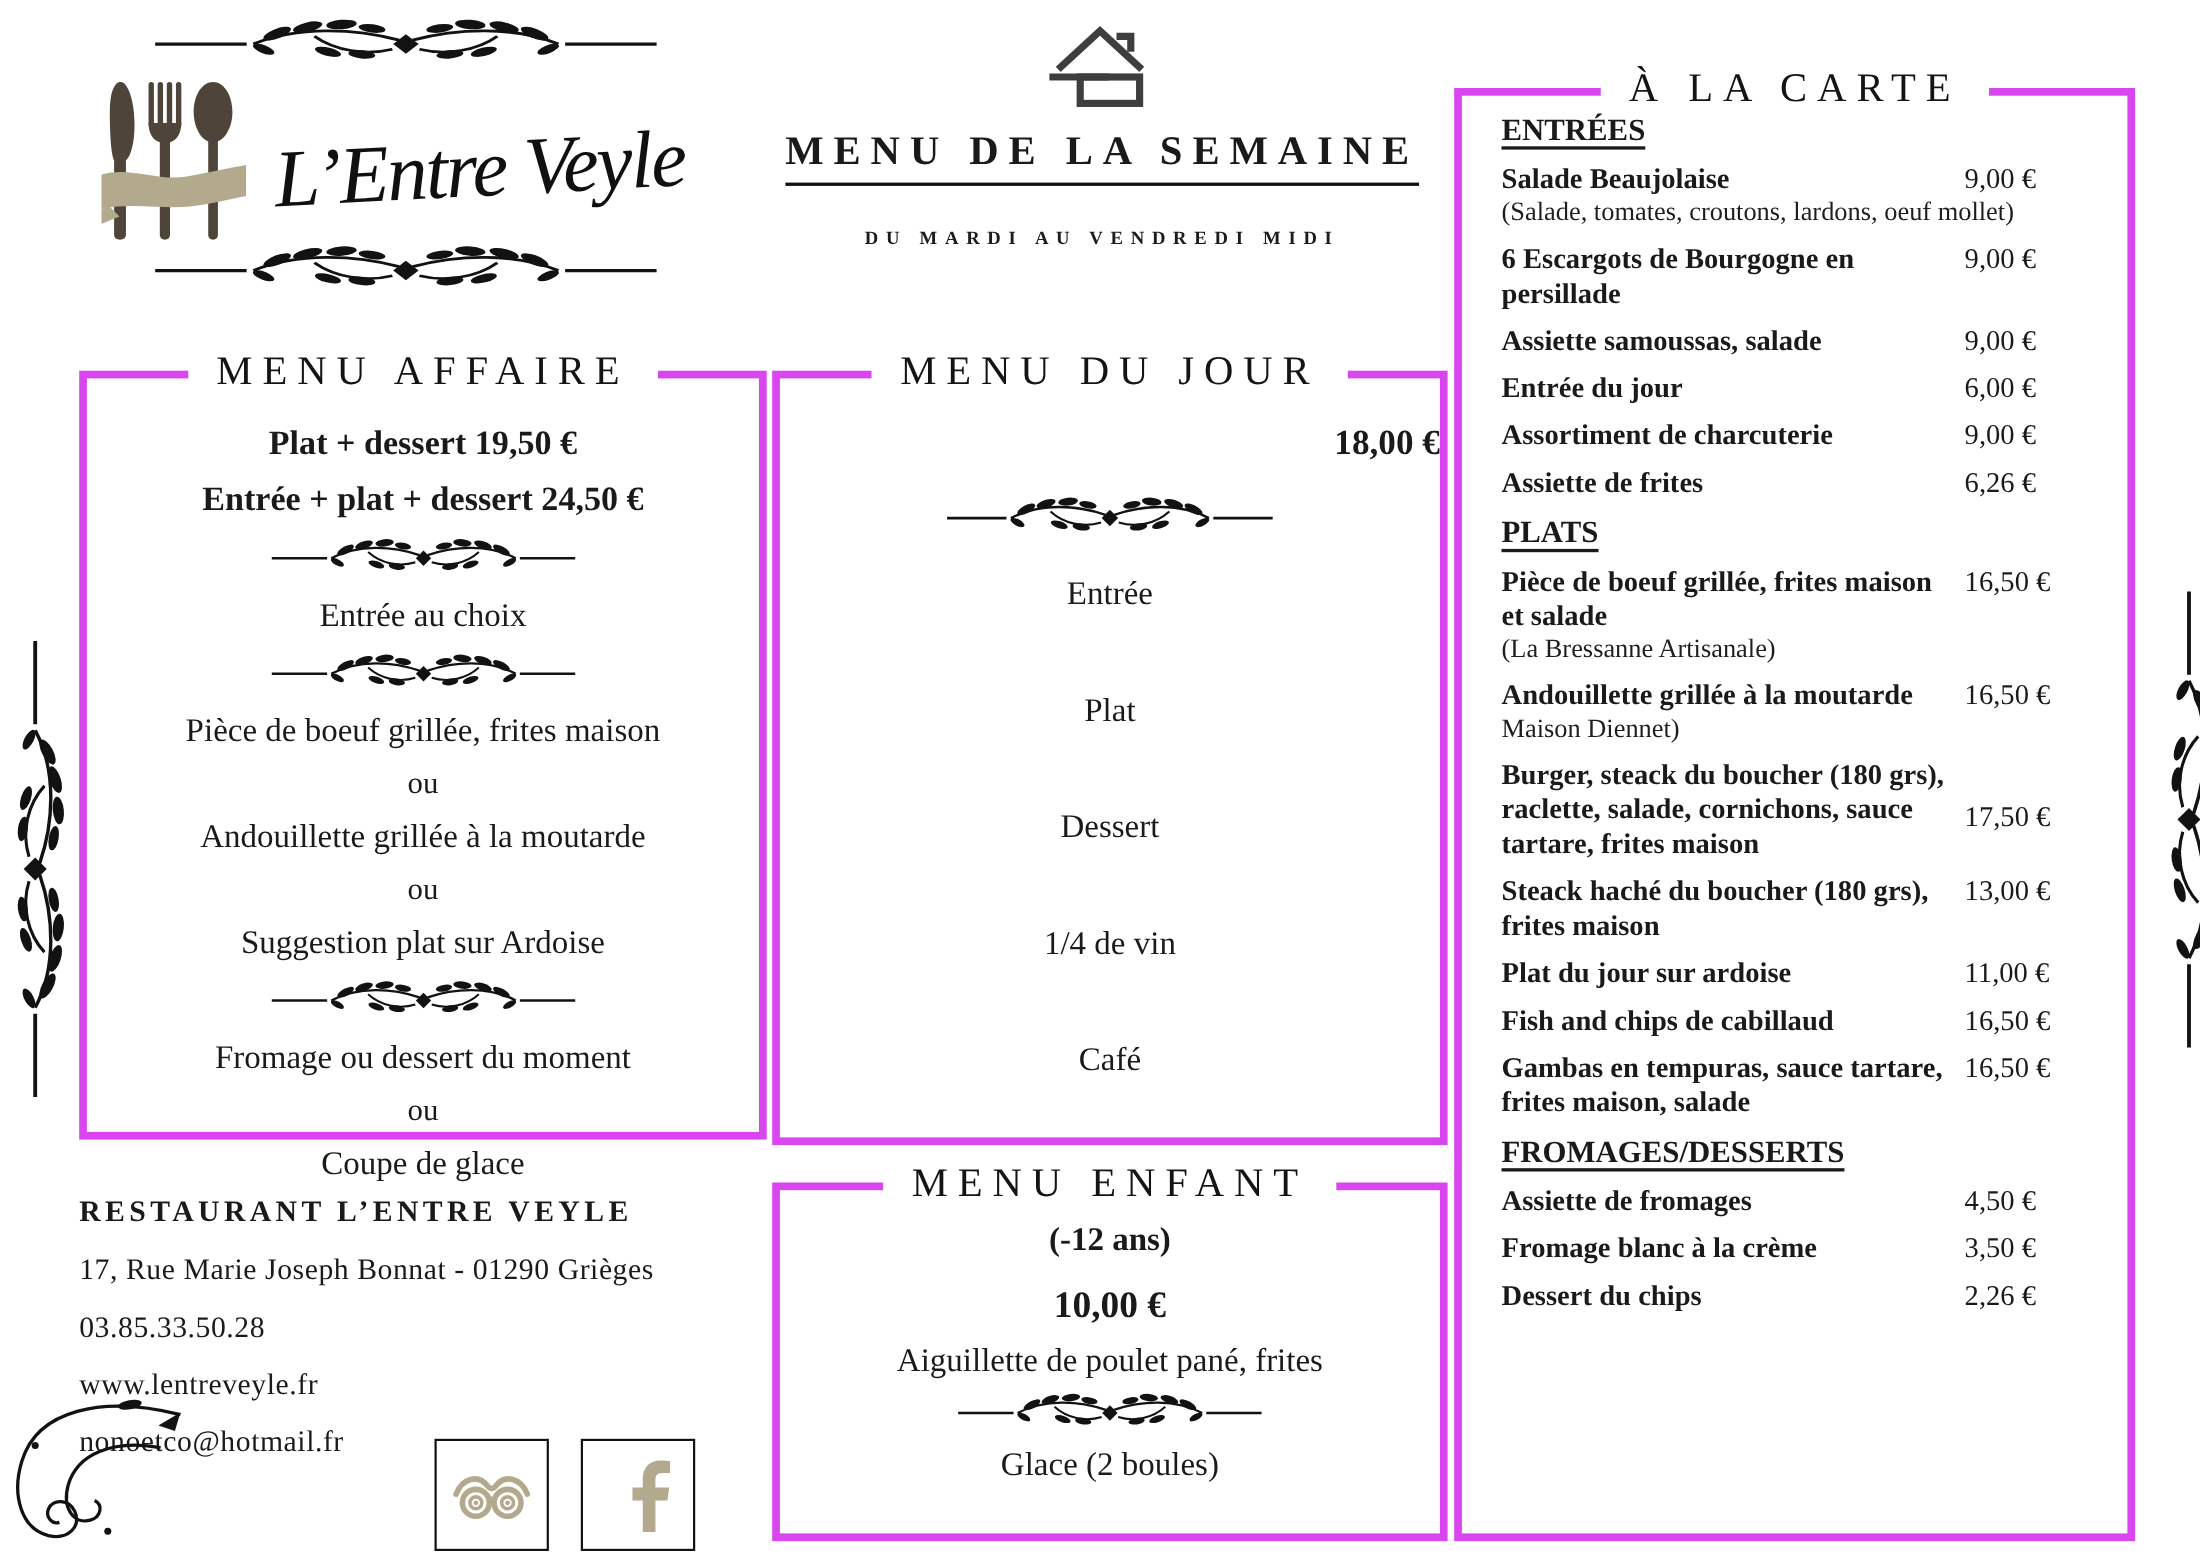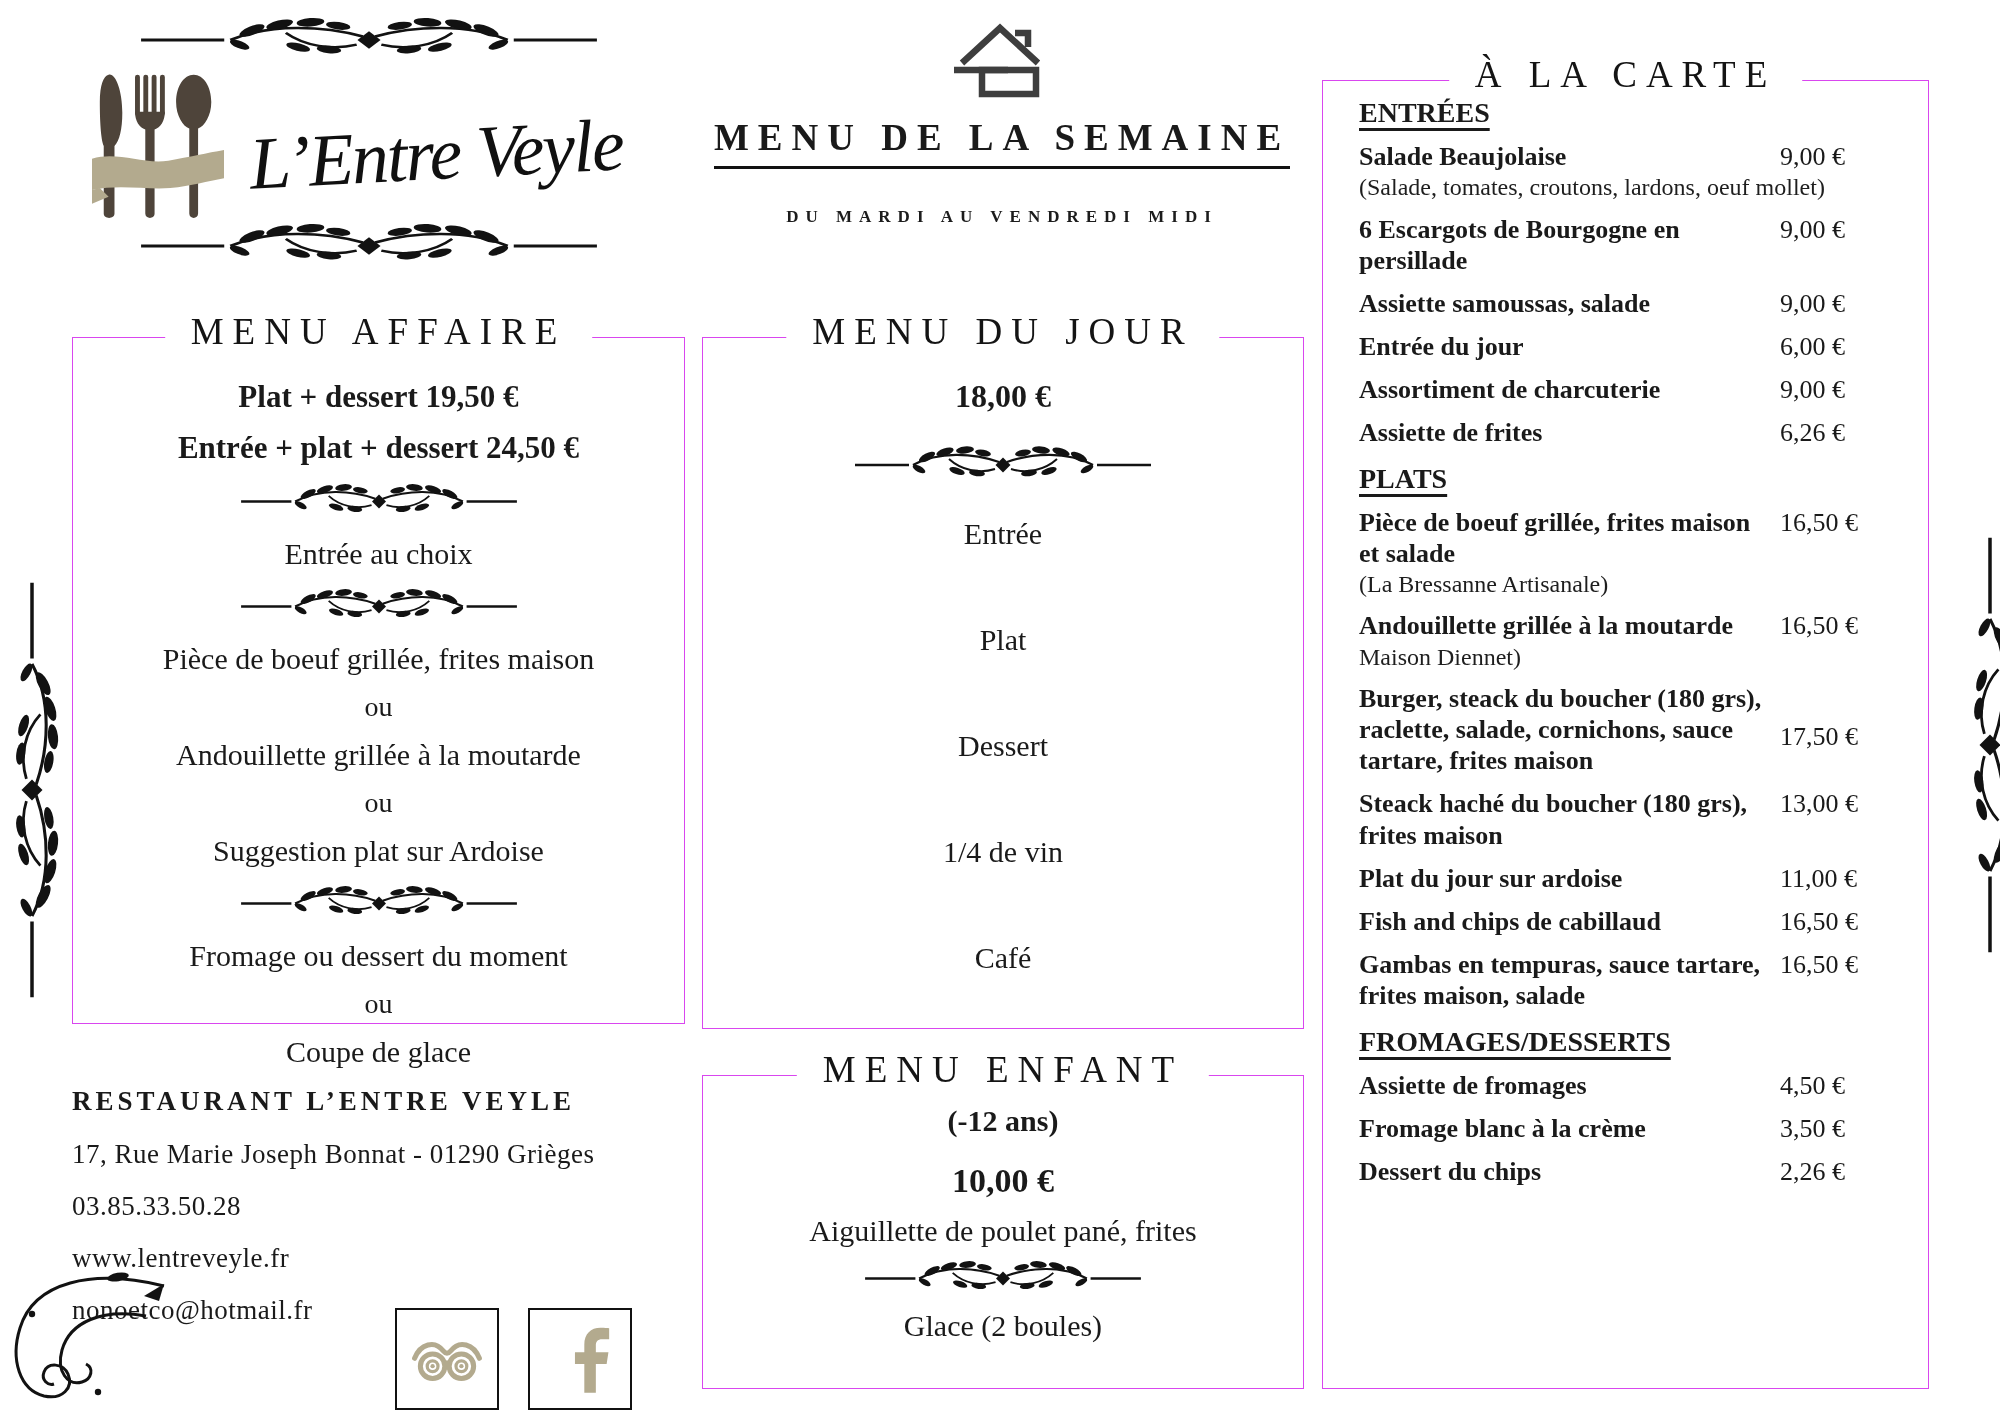--- a/index.html
+++ b/index.html
@@ -21,37 +21,37 @@
     transform:rotate(-3deg);color:#101010;white-space:nowrap;
   }
   .house-icon{left:952px;top:16px;width:96px;height:86px;}
   .semaine-title{left:702px;top:116px;width:600px;text-align:center;
     font-size:37px;font-weight:bold;letter-spacing:9px;}
   .semaine-title span{display:inline-block;border-bottom:3.5px solid #111;padding-bottom:7px;}
   .semaine-sub{left:702px;top:207px;width:600px;text-align:center;
     font-size:17px;letter-spacing:7px;font-weight:bold;color:#1c1c1c;}
 
   
-  .panel{position:absolute;border:1px solid #d946ef;background:#fff;}
+  .panel{position:absolute;border:7px solid #d946ef;background:#fff;}
   .panel-title{
     position:absolute;top:-28px;left:50%;transform:translateX(-50%);
     background:#fff;padding:0 26px;font-size:37px;letter-spacing:9px;
     white-space:nowrap;color:#141414;
   }
   .panel-body{text-align:center;padding-top:26px;}
   .divider{width:300px;height:44px;margin:4px auto;}
   .divider.small{width:280px;height:41px;}
 
   #menu-affaire{left:72px;top:337px;width:611px;height:685px;}
   .formula{font-size:31px;font-weight:bold;margin:15px 0;}
   .menu-line{font-size:30px;margin:15px 0;}
   .ou-line{font-size:28px;margin:11px 0;}
 
   #menu-jour{left:702px;top:337px;width:600px;height:690px;}
-  #menu-jour .price-line{font-size:32px;font-weight:bold;margin:14px 0 28px;}
+  #menu-jour .price-line{font-size:32px;font-weight:bold;margin:14px 0 28px;text-align:right;}
   #menu-jour .menu-line{margin:0 0 72px;}
 
   #menu-enfant{left:702px;top:1075px;width:600px;height:312px;}
   #menu-enfant .panel-body{padding-top:18px;}
   .enfant-age{font-size:30px;font-weight:bold;margin:10px 0 24px;}
   .enfant-price{font-size:34px;font-weight:bold;margin:14px 0;}
   .enfant-line{font-size:30px;margin:10px 0;}
 
   
   #alacarte{left:1322px;top:80px;width:605px;height:1307px;}

